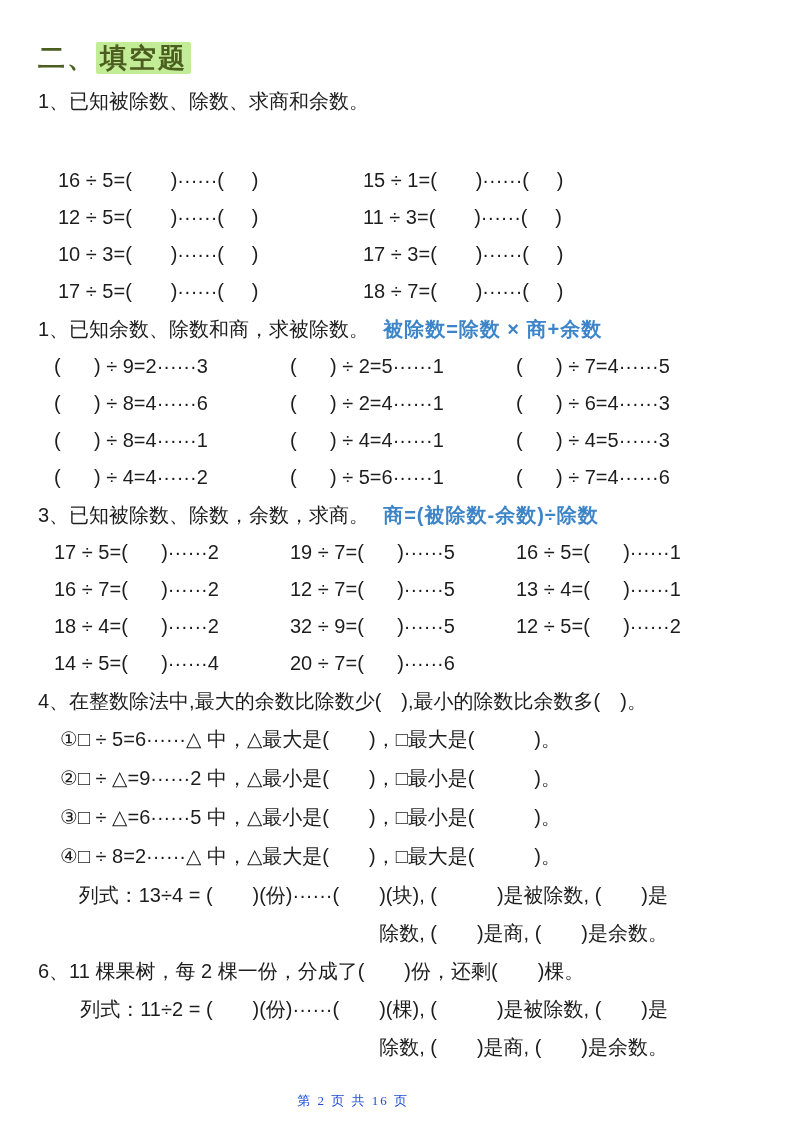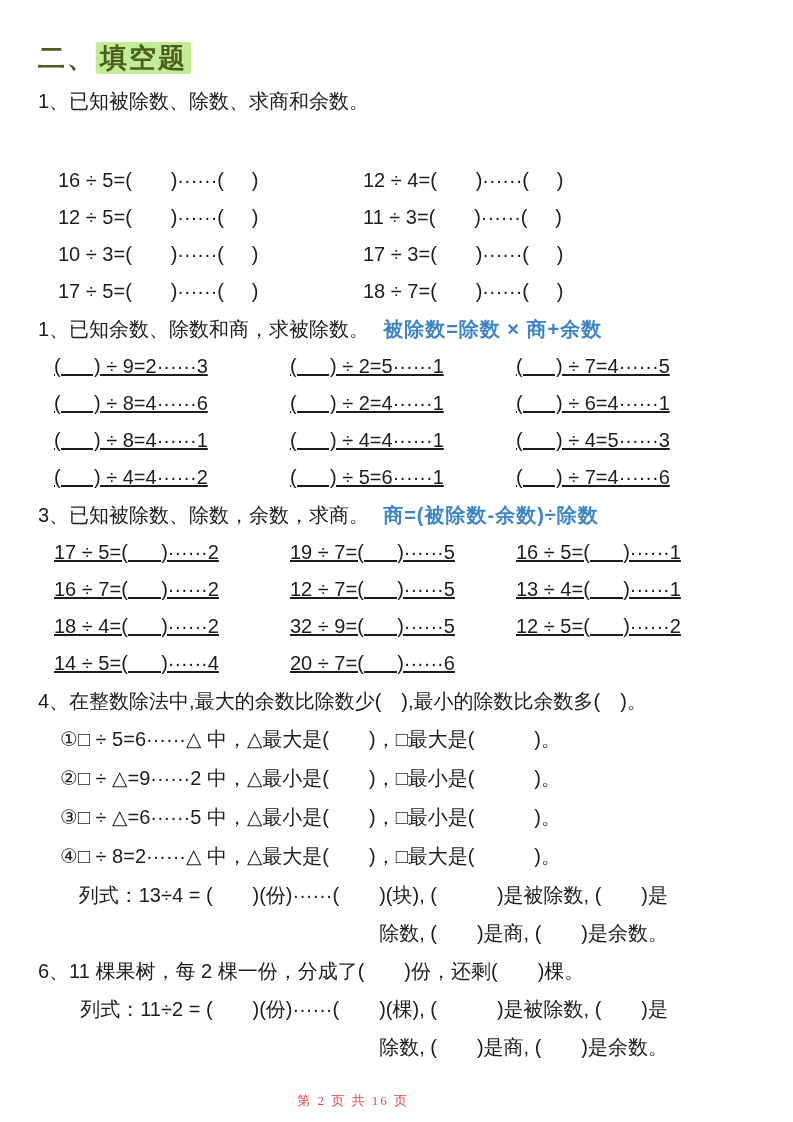--- a/index.html
+++ b/index.html
@@ -42,21 +42,20 @@
   .grid2 {
     display: grid;
     grid-template-columns: 1fr 1fr;
     padding-left: 20px;
     margin-top: 42px;
   }
   .grid3 {
     display: grid;
     grid-template-columns: 236px 226px 1fr;
     padding-left: 16px;
-    text-decoration: underline;
   }
   .cell {
     font-size: 20px;
     line-height: 37px;
     white-space: pre;
   }
   .subitem {
     font-size: 20px;
     line-height: 39px;
     padding-left: 22px;
@@ -68,54 +67,54 @@
     white-space: pre;
   }
   .pline.indent { padding-left: 28px; text-align: right; }
   .footer {
     position: absolute;
     bottom: 12px;
     left: 0;
     right: 0;
     text-align: center;
     font-size: 13px;
-    color: #ef4444;
+    color: #1d4ed8;
     font-family: "Liberation Serif", "DejaVu Serif", serif;
     letter-spacing: 2px;
   }
 </style>
 </head>
 <body>
 
 <div class="page">
 
   <div class="section-title">
     <span>二、</span><span class="hl">填空题</span>
   </div>
 
   <div class="qtitle">1、已知被除数、除数、求商和余数。</div>
   <div class="grid2">
     <div class="cell">16 ÷ 5=(       )······(     )</div>
-    <div class="cell">12 ÷ 4=(       )······(     )</div>
+    <div class="cell">15 ÷ 1=(       )······(     )</div>
     <div class="cell">12 ÷ 5=(       )······(     )</div>
     <div class="cell">11 ÷ 3=(       )······(     )</div>
     <div class="cell">10 ÷ 3=(       )······(     )</div>
     <div class="cell">17 ÷ 3=(       )······(     )</div>
     <div class="cell">17 ÷ 5=(       )······(     )</div>
     <div class="cell">18 ÷ 7=(       )······(     )</div>
   </div>
 
   <div class="qtitle"><span>1、已知余数、除数和商，求被除数。</span><span class="formula">被除数=除数 × 商+余数</span></div>
   <div class="grid3">
     <div class="cell">(      ) ÷ 9=2······3</div>
     <div class="cell">(      ) ÷ 2=5······1</div>
     <div class="cell">(      ) ÷ 7=4······5</div>
     <div class="cell">(      ) ÷ 8=4······6</div>
     <div class="cell">(      ) ÷ 2=4······1</div>
-    <div class="cell">(      ) ÷ 6=4······1</div>
+    <div class="cell">(      ) ÷ 6=4······3</div>
     <div class="cell">(      ) ÷ 8=4······1</div>
     <div class="cell">(      ) ÷ 4=4······1</div>
     <div class="cell">(      ) ÷ 4=5······3</div>
     <div class="cell">(      ) ÷ 4=4······2</div>
     <div class="cell">(      ) ÷ 5=6······1</div>
     <div class="cell">(      ) ÷ 7=4······6</div>
   </div>
 
   <div class="qtitle"><span>3、已知被除数、除数，余数，求商。</span><span class="formula">商=(被除数-余数)÷除数</span></div>
   <div class="grid3">

